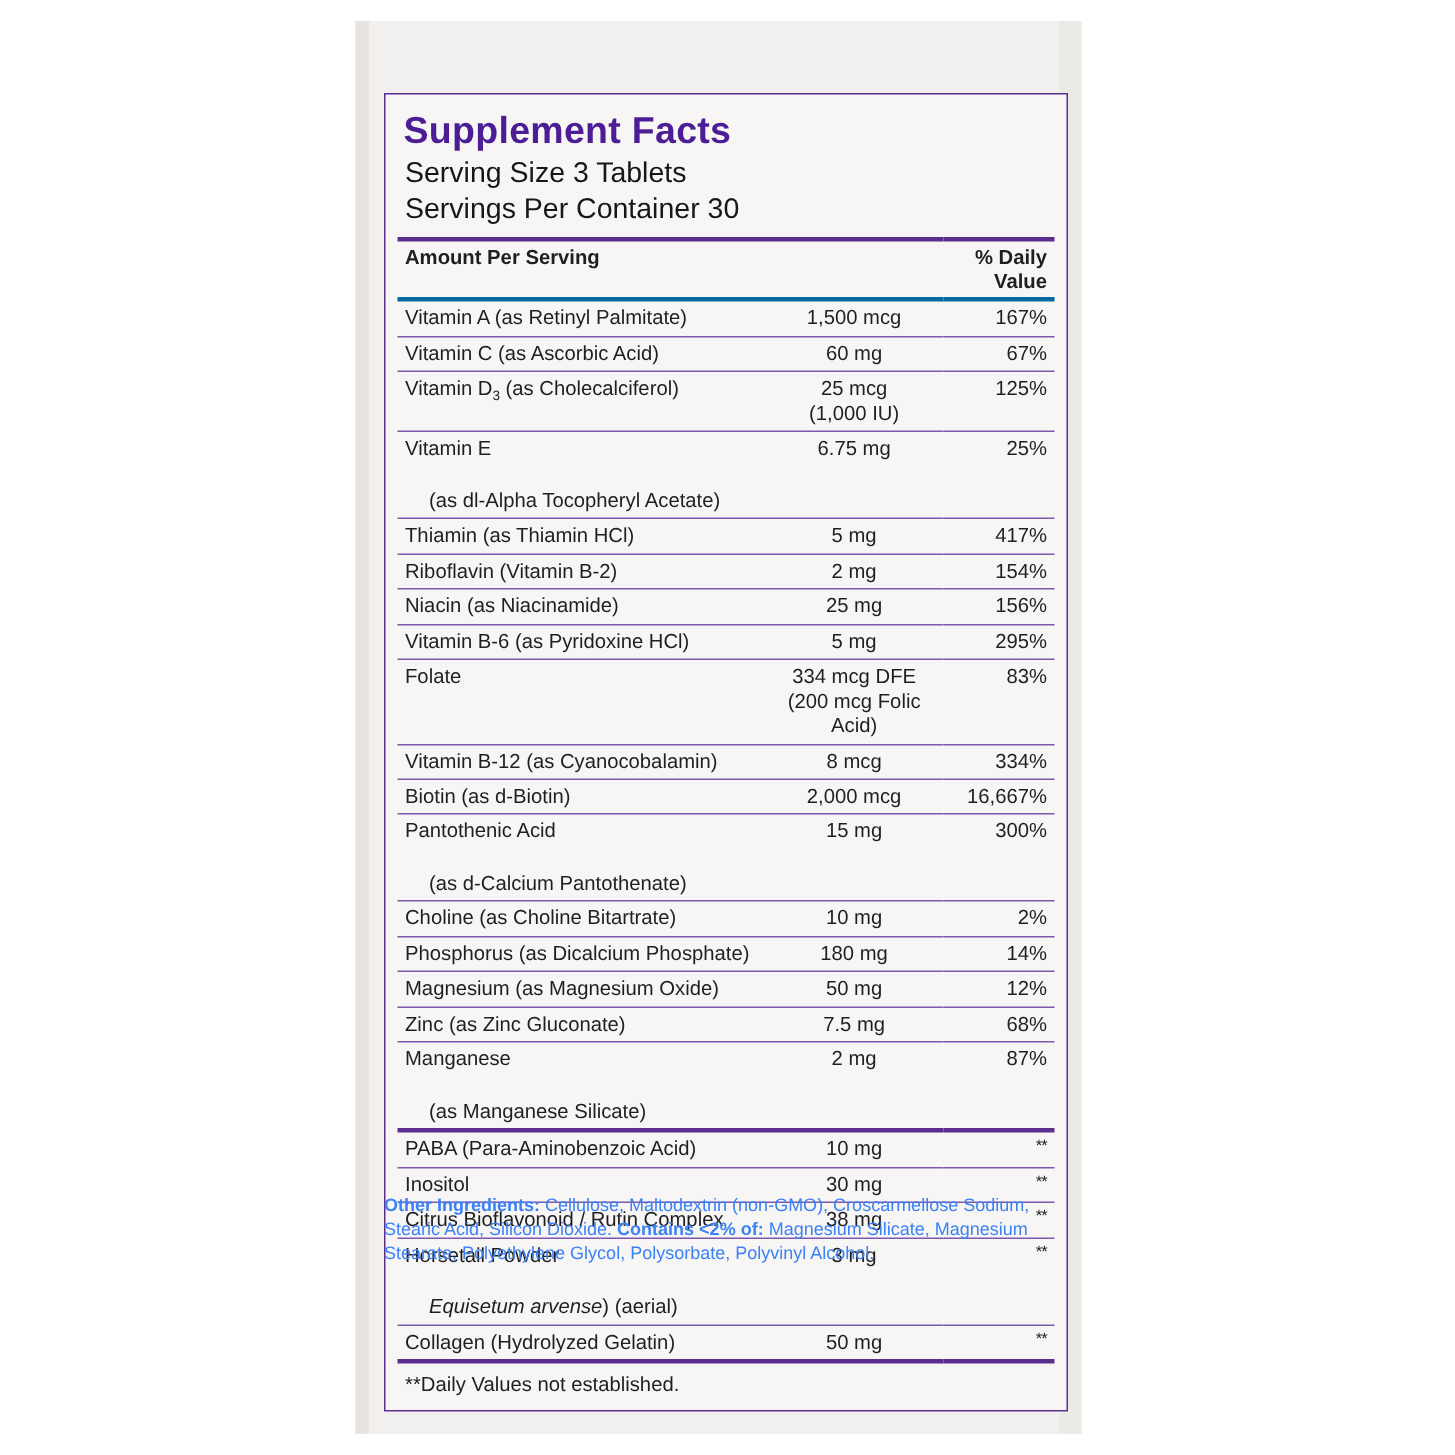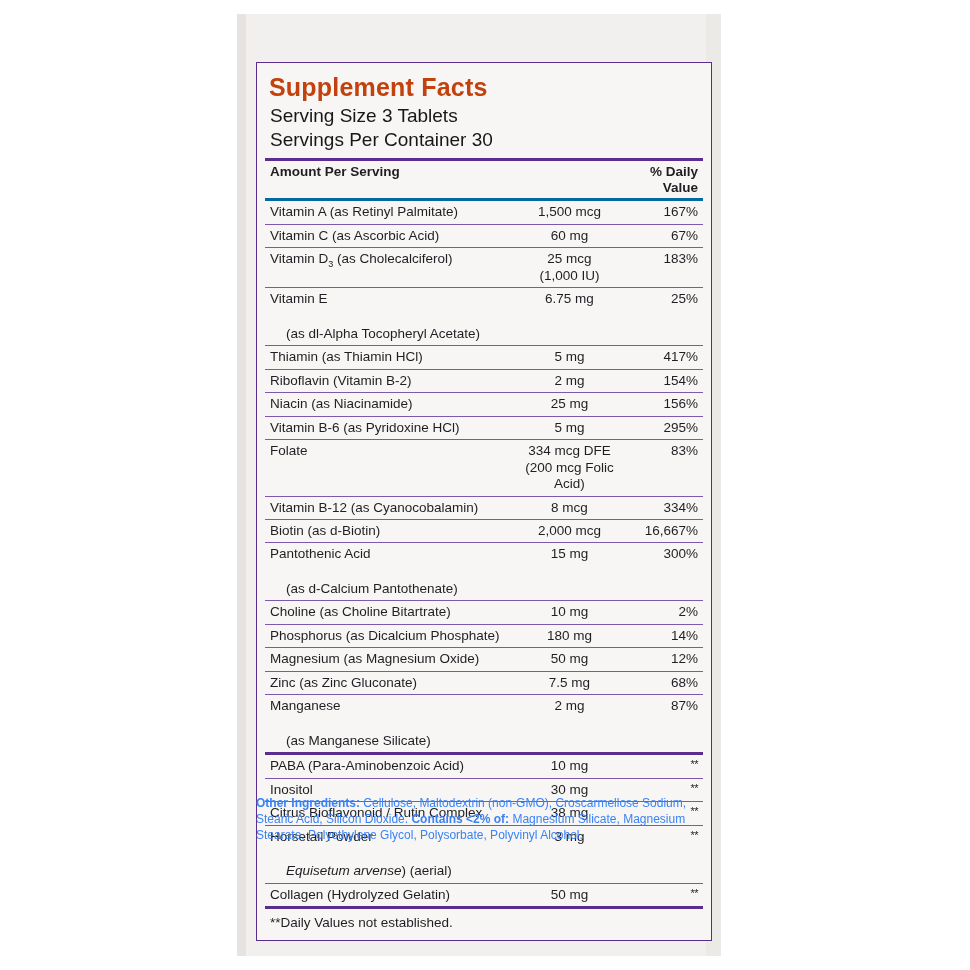--- a/index.html
+++ b/index.html
@@ -53,21 +53,21 @@
     box-sizing: border-box;
     border: 1.5px solid #5b2d8e;
     background: #f7f6f4;
     padding: 10px 8px 8px 8px;
     color: #1f1f23;
   }
 
   .title {
     font-size: 25px;
     font-weight: bold;
-    color: #c2410c;
+    color: #4c1d95;
     letter-spacing: 0.2px;
     padding-left: 4px;
     margin-bottom: 2px;
   }
   .serving {
     font-size: 19px;
     padding-left: 5px;
     line-height: 1.25;
     color: #17171a;
   }
@@ -166,21 +166,21 @@
           <td class="col-amt">60 mg</td>
           <td class="col-dv">67%</td>
         </tr>
 
         <tr class="row">
           <td class="col-name">Vitamin D<sub>3</sub> (as Cholecalciferol)</td>
           <td class="col-amt">
             <span>25 mcg</span><br>
             <span>(1,000 IU)</span>
           </td>
-          <td class="col-dv">183%</td>
+          <td class="col-dv">125%</td>
         </tr>
 
         <tr class="row">
           <td class="col-name">
             <span>Vitamin E</span>
             <span class="indent">(as dl-Alpha Tocopheryl Acetate)</span>
           </td>
           <td class="col-amt">6.75 mg</td>
           <td class="col-dv">25%</td>
         </tr>

